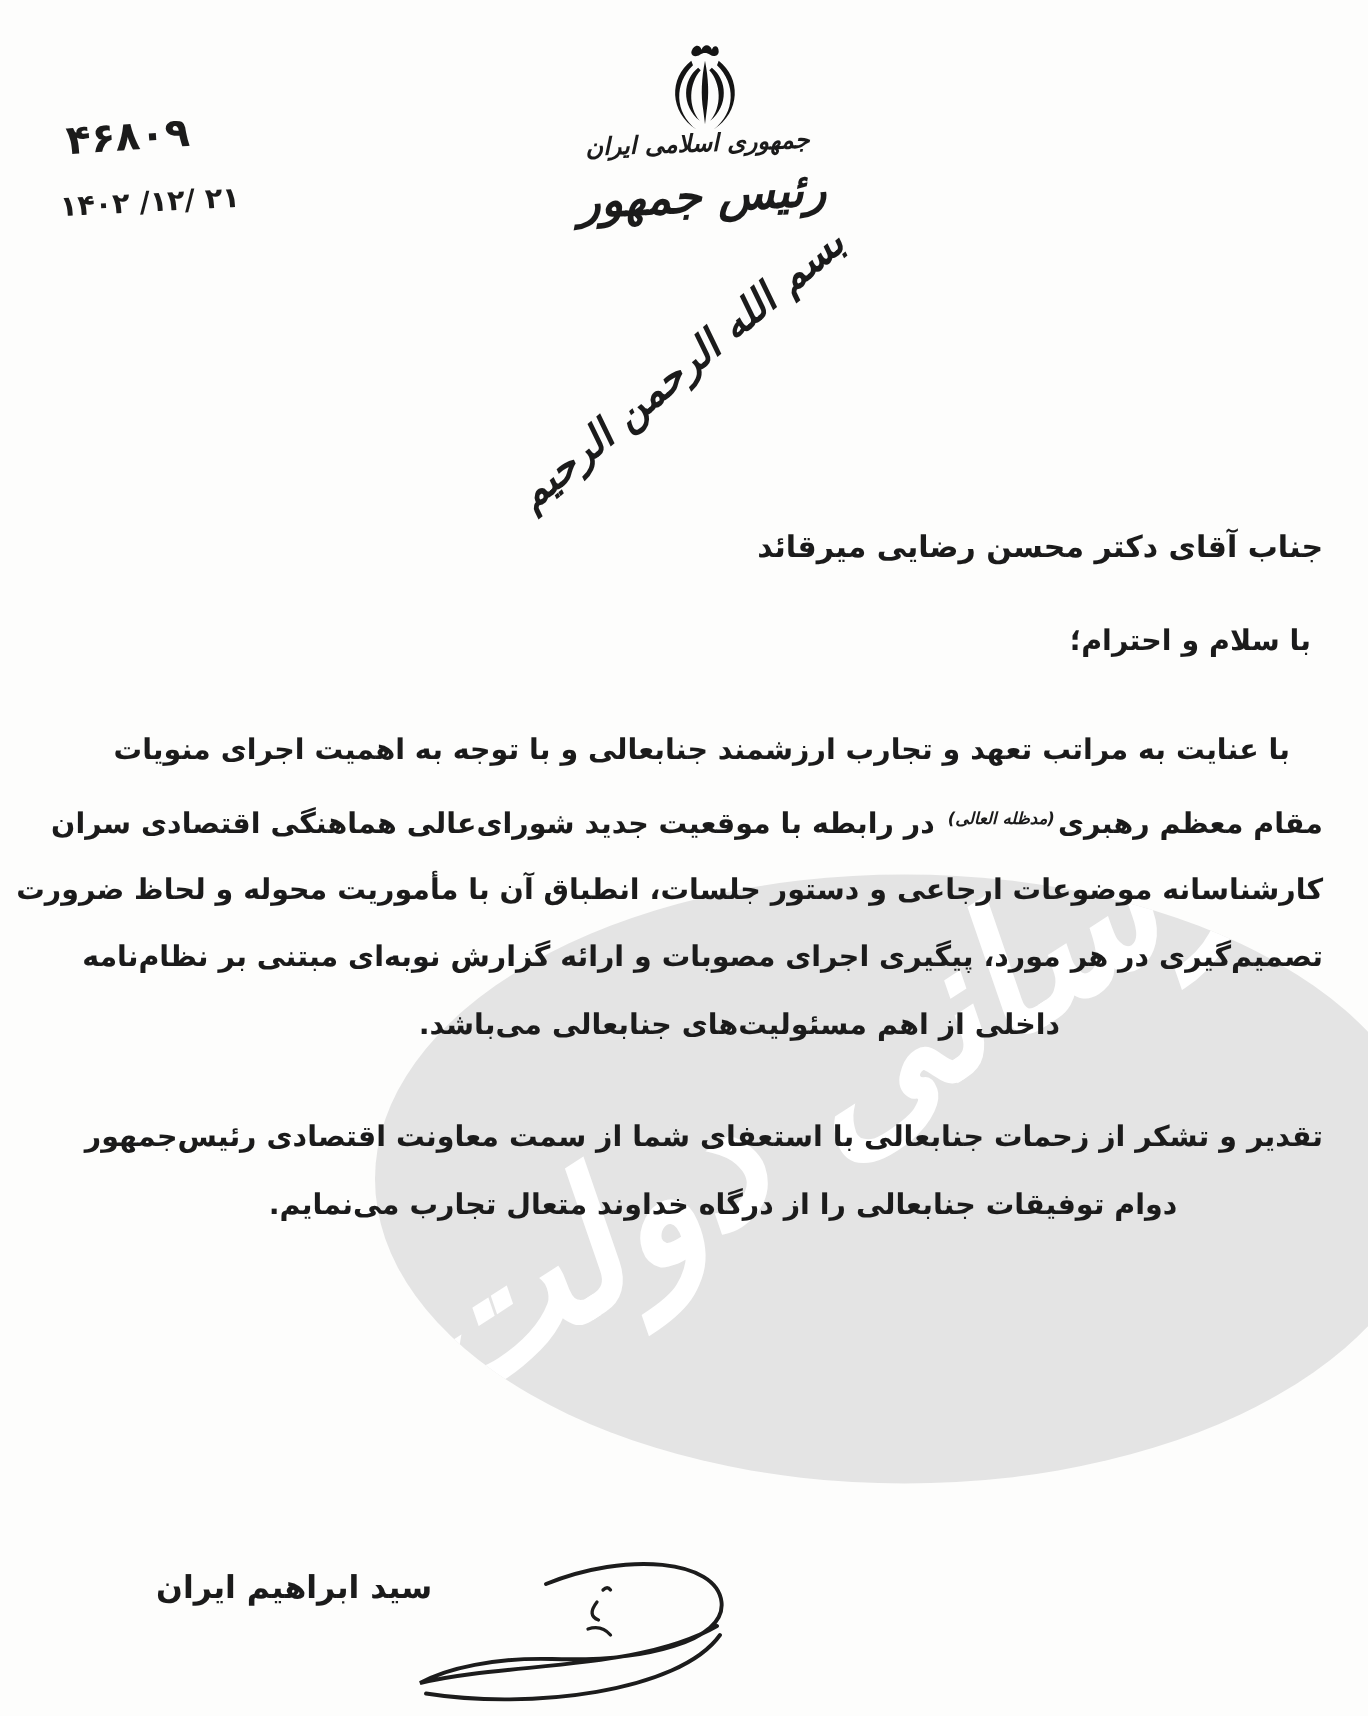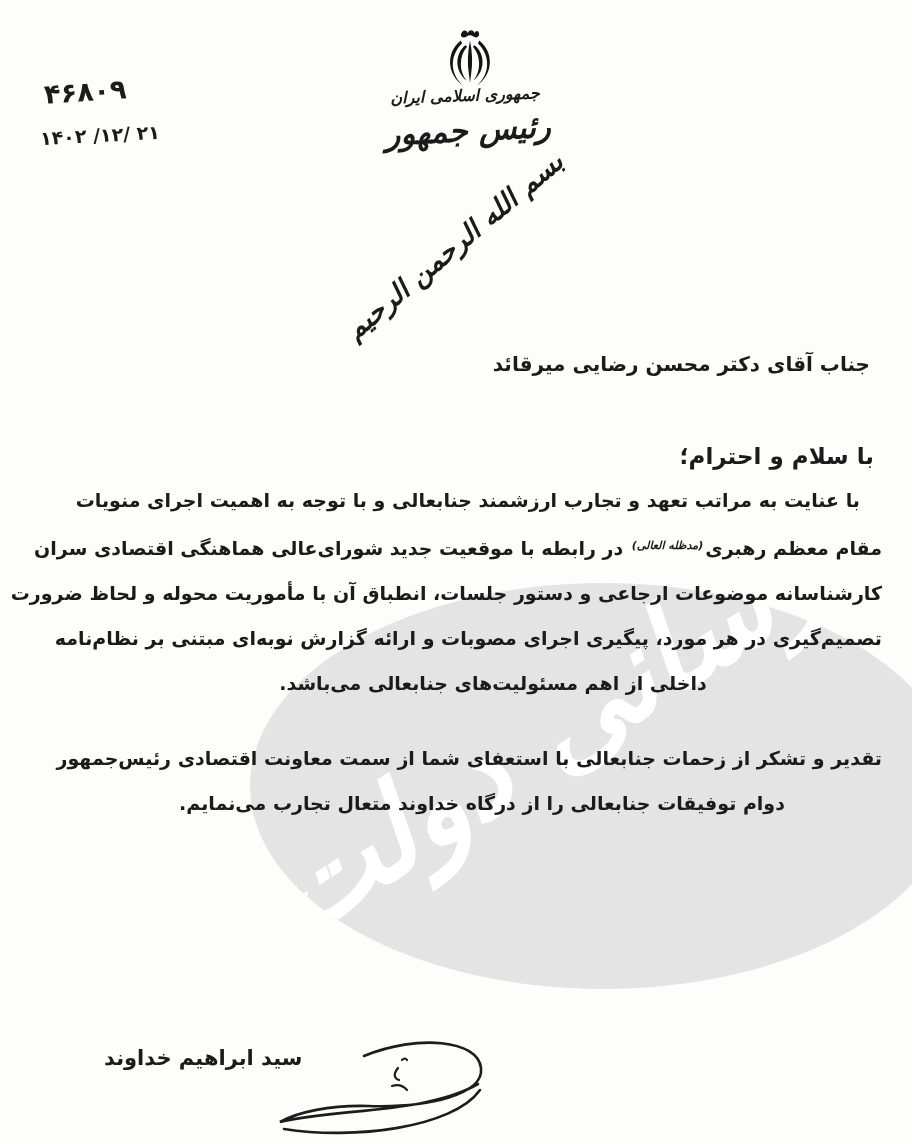--- a/index.html
+++ b/index.html
@@ -43,25 +43,25 @@
     position:absolute;left:352px;top:172px;width:230px;height:145px;z-index:2;
   }
   .bismillah span{
     position:absolute;left:-35px;top:58px;white-space:nowrap;display:inline-block;
     transform:rotate(-40deg);transform-origin:center;
     font-family:"DejaVu Serif",serif;font-style:italic;font-weight:bold;
     font-size:27px;direction:rtl;
   }
   
   .addressee{
-    position:absolute;right:42px;top:352px;font-size:20px;font-weight:bold;
+    position:absolute;right:30px;top:352px;font-size:20px;font-weight:bold;
     direction:rtl;z-index:2;
   }
   .salutation{
-    position:absolute;right:38px;top:443px;font-size:23px;font-weight:bold;
+    position:absolute;right:38px;top:416px;font-size:19px;font-weight:bold;
     direction:rtl;z-index:2;
   }
   .body-block{
     position:absolute;right:30px;left:104px;top:478px;direction:rtl;
     font-size:19px;font-weight:600;z-index:2;
   }
   .bline{height:45px;line-height:45px;text-align:center;white-space:nowrap;}
   .indent{padding-right:22px;}
   .sup{font-size:11px;vertical-align:6px;font-weight:bold;margin:0 2px;font-style:italic;}
   .para{margin:0;}
@@ -121,21 +121,21 @@
       <div class="bline">داخلی از اهم مسئولیت‌های جنابعالی می‌باشد.</div>
     </div>
     <div class="para p3">
       <div class="bline">تقدیر و تشکر از زحمات جنابعالی با استعفای شما از سمت معاونت اقتصادی رئیس‌جمهور</div>
     </div>
     <div class="para closing">
       <div class="bline indent">دوام توفیقات جنابعالی را از درگاه خداوند متعال تجارب می‌نمایم.</div>
     </div>
   </div>
 
-  <div class="signer-name">سید ابراهیم خداوند</div>
+  <div class="signer-name">سید ابراهیم ایران</div>
   <div class="signature-swoosh">
     <svg width="230" height="115" viewBox="0 0 230 115" xmlns="http://www.w3.org/2000/svg">
       <g fill="none" stroke="#1c1c1c" stroke-width="2.6" stroke-linecap="round">
         <path d="M96 28 C150 6 210 12 213 40 C216 66 162 80 100 78 C62 77 30 84 12 94 C70 80 158 86 210 56"></path>
         <path d="M16 101 C85 112 185 100 212 62"></path>
         <g stroke-width="2.2">
           <path d="M130 40 q-7 9 1 12"></path>
           <path d="M124 58 q9 -3 15 4"></path>
           <path d="M134 32 q3 -3 5 0"></path>
         </g>

